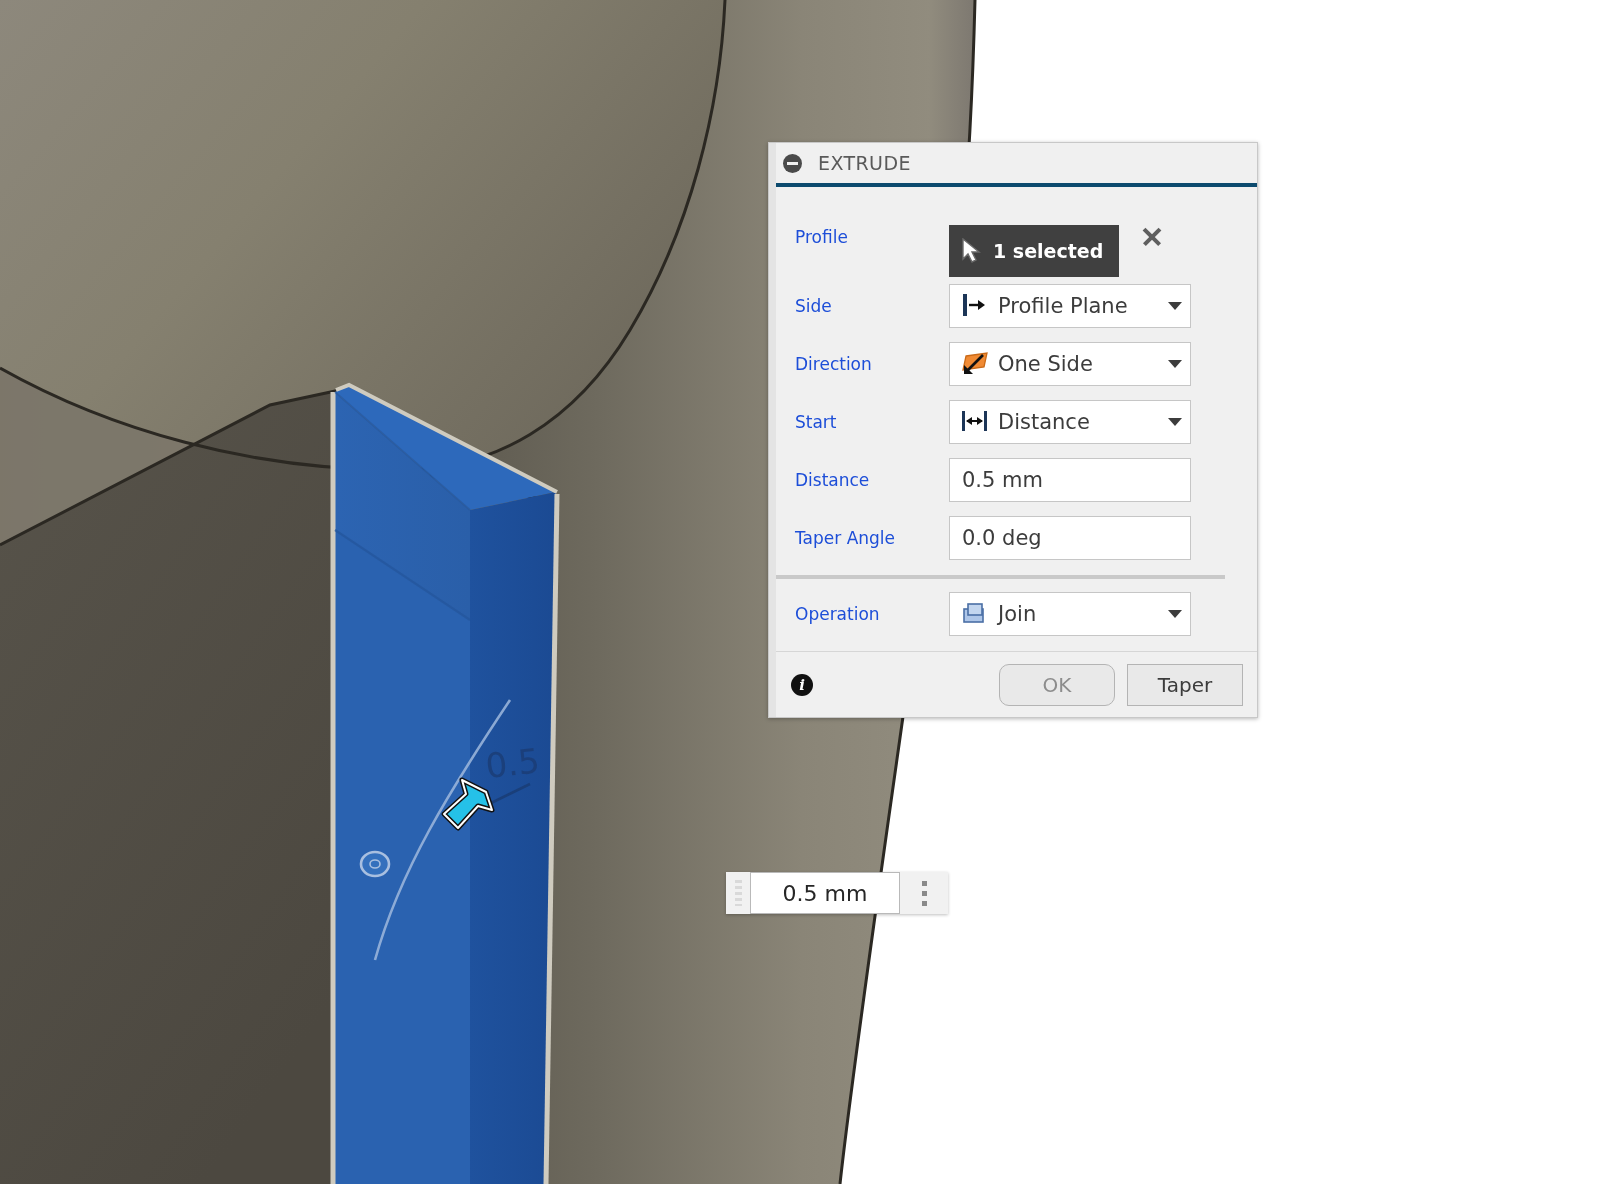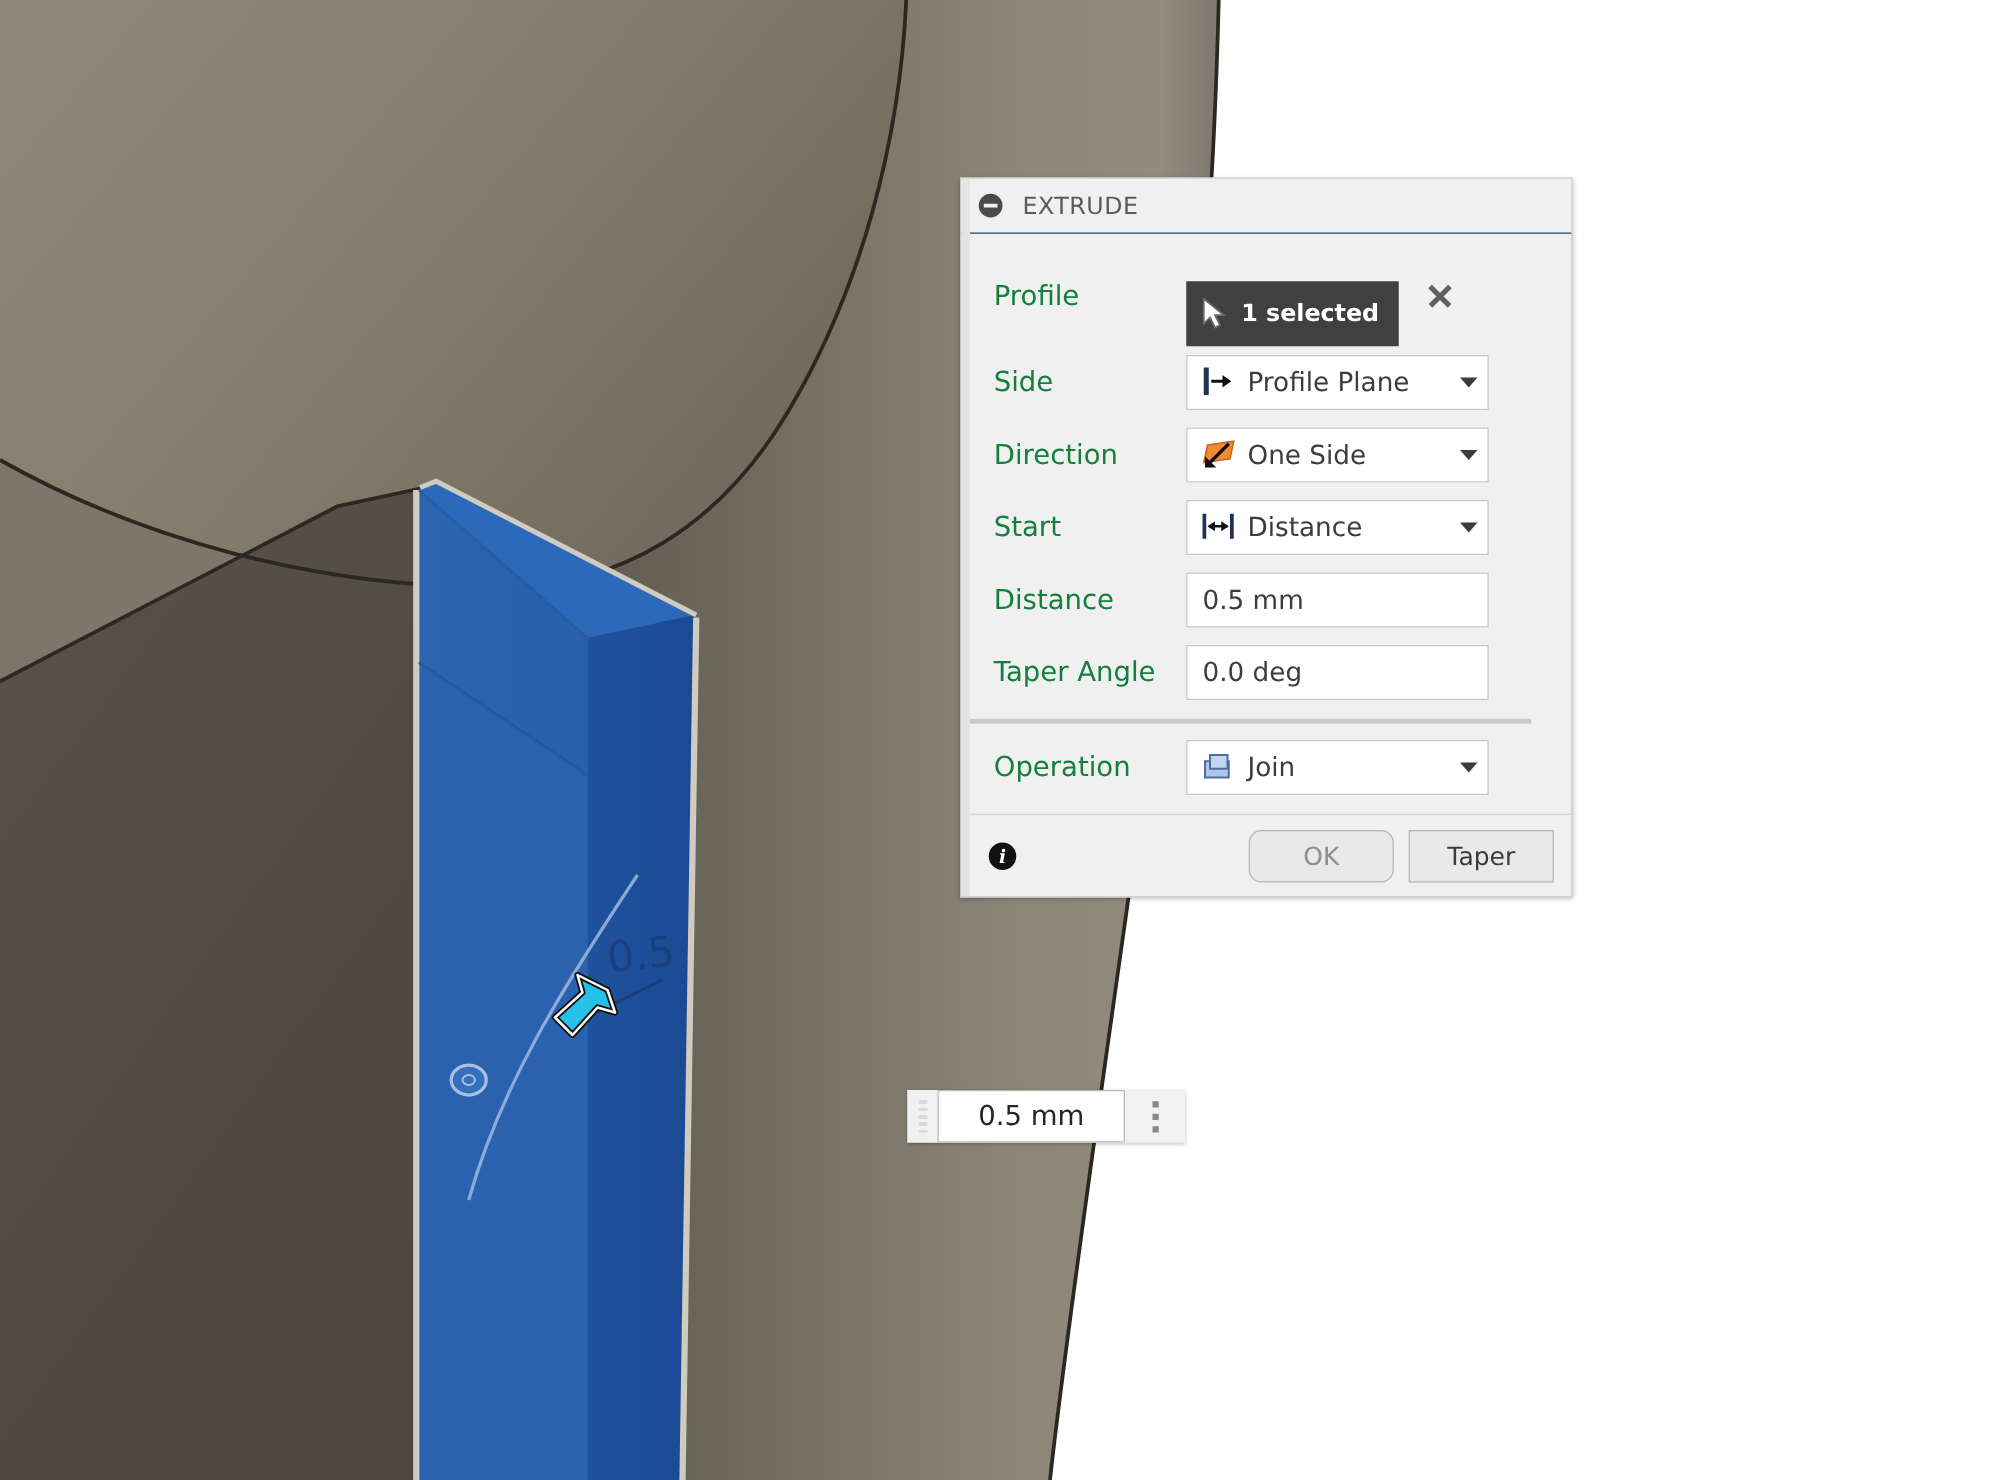--- a/index.html
+++ b/index.html
@@ -32,21 +32,21 @@
     top: 142px;
     width: 488px;
     background: #f0f0f0;
     border: 1px solid #c8c8c8;
     box-shadow: 0 1px 4px rgba(0,0,0,0.28);
     font-family: "DejaVu Sans", "Liberation Sans", sans-serif;
   }
   .dlg-titlebar {
     height: 44px;
     background: #f0f0f0;
-    border-bottom: 1px solid #0c4a6e;
+    border-bottom: 4px solid #0c4a6e;
     display: flex;
     align-items: center;
     padding-left: 14px;
     box-sizing: border-box;
   }
   .dlg-grip {
     position: absolute;
     left: 0; top: 0;
     width: 7px;
     height: 100%;
@@ -79,22 +79,22 @@
   .row {
     display: flex;
     align-items: center;
     min-height: 58px;
     padding: 0 0 0 26px;
     box-sizing: border-box;
   }
   .row-label {
     width: 154px;
     flex: 0 0 154px;
-    font-size: 22px;
-    color: #15803d;
+    font-size: 17px;
+    color: #1d4ed8;
   }
   .field {
     width: 242px;
     height: 44px;
     background: #ffffff;
     border: 1px solid #c6c6c6;
     box-sizing: border-box;
     display: flex;
     align-items: center;
     padding: 0 8px 0 10px;

